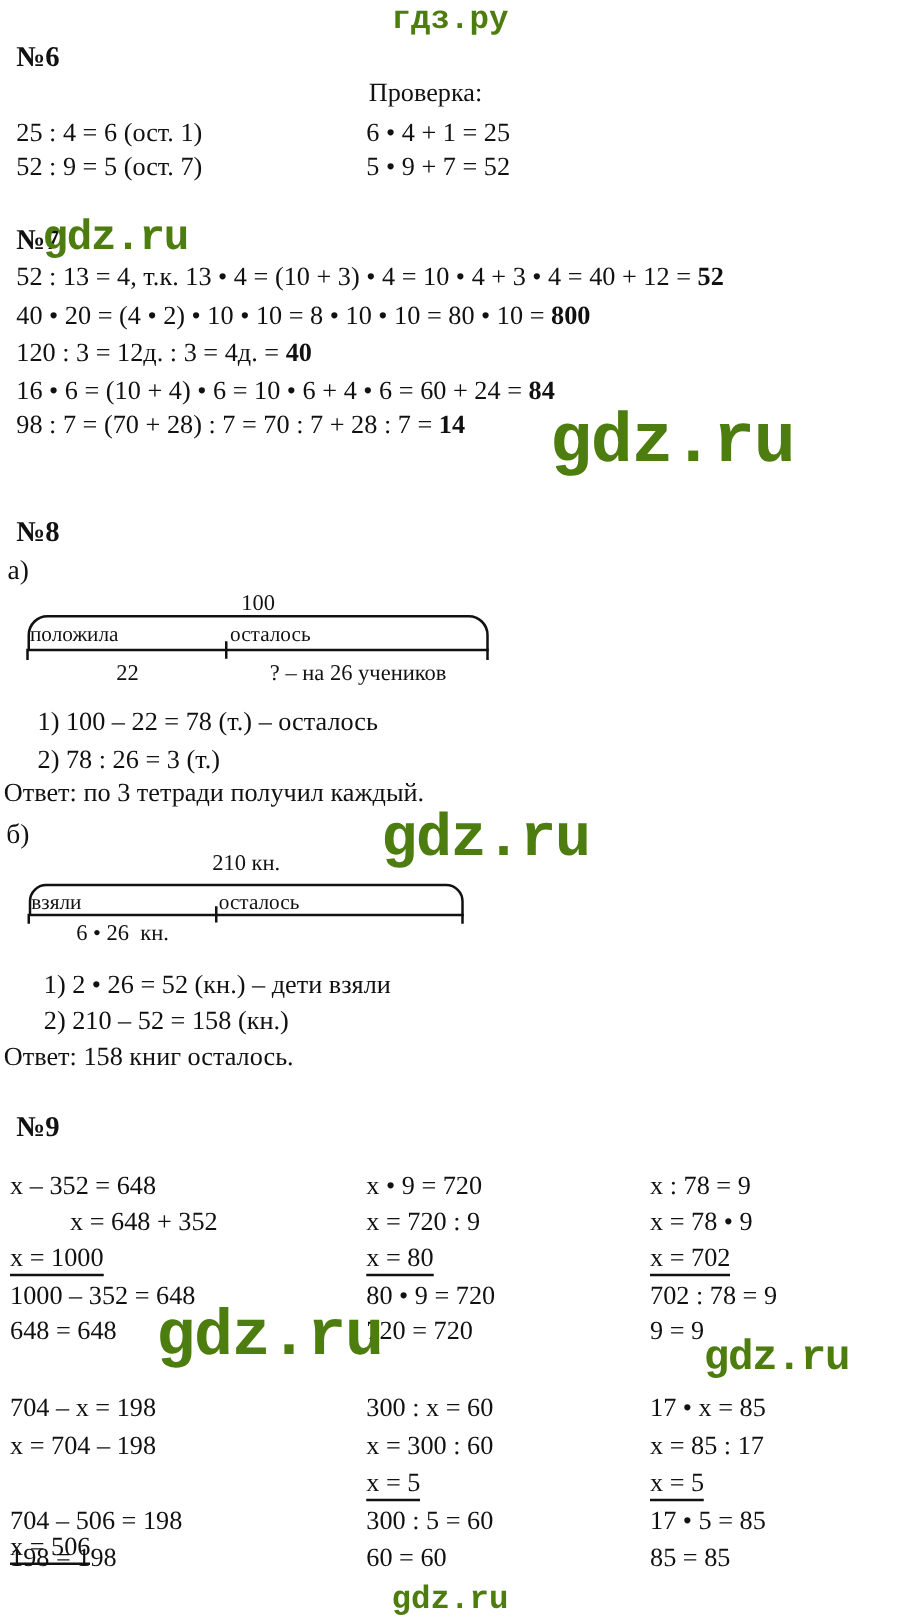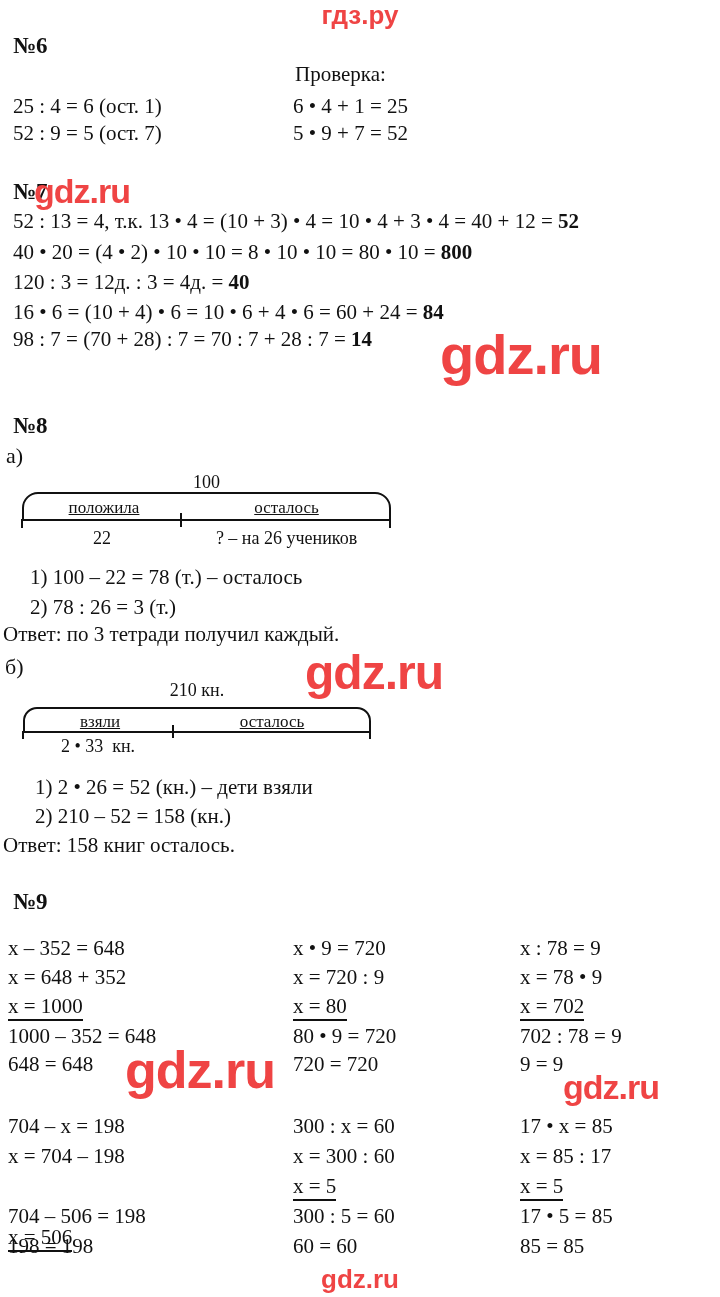--- a/index.html
+++ b/index.html
@@ -3,30 +3,30 @@
 <meta charset="utf-8">
 <style>
   html,body{margin:0;padding:0;background:#e9e9e9;}
   #canvas{
     position:relative;width:720px;height:1297px;background:#ffffff;
     font-family:"Liberation Serif",serif;color:#111;overflow:hidden;
   }
   .abs{position:absolute;}
   .eq{font-size:21px;line-height:24px;white-space:pre;}
   .serif-head{font-family:"Liberation Serif",serif;font-weight:bold;font-size:23px;line-height:24px;}
-  .wm{font-family:Liberation Sans, sans-serif;font-weight:900;color:#ef4444;letter-spacing:-1px;white-space:nowrap;}
+  .wm{font-family:Liberation Mono, monospace;font-weight:900;color:#4d7c0f;letter-spacing:-1px;white-space:nowrap;}
   .center{text-align:center;}
   .bold-tail{font-weight:bold;}
   .underlined > span{display:inline-block;border-bottom:2px solid #111;padding-bottom:1px;}
   
   .bracket{
     position:absolute;border:2px solid #111;border-bottom:2px solid #111;
     border-radius:16px 16px 0 0;box-sizing:border-box;background:transparent;
   }
-  .seg-label{position:absolute;top:5px;font-size:17px;line-height:18px;text-align:center;white-space:pre;text-decoration:underline;}
+  .seg-label{position:absolute;top:5px;font-size:17px;line-height:18px;white-space:pre;}
   .tick{position:absolute;width:2px;background:#111;}
   .diag-text{font-size:18px;line-height:20px;white-space:pre;}
   .p9block .eq{margin:0;}
   .p9line{position:absolute;left:0;white-space:pre;}
 </style>
 </head>
 <body>
 
 <div id="canvas">
 
@@ -80,31 +80,31 @@
   <div class="abs diag-text center" style="left:23px;top:680px;width:348px;">210 кн.</div>
 
   <div class="bracket" style="left:23px;top:707px;width:348px;height:26px;border-radius:14px 14px 0 0;">
     <span class="seg-label" style="left:0;width:150px;top:4px;">взяли</span>
     <span class="seg-label" style="left:150px;width:194px;top:4px;">осталось</span>
   </div>
   <div class="tick" style="left:172px;top:725px;height:13px;"></div>
   <div class="tick" style="left:22px;top:731px;height:8px;"></div>
   <div class="tick" style="left:369px;top:731px;height:8px;"></div>
 
-  <div class="abs diag-text center" style="left:23px;top:736px;width:150px;">2 • 33  кн.</div>
+  <div class="abs diag-text center" style="left:23px;top:736px;width:150px;">6 • 26  кн.</div>
 
   <div class="abs eq" style="left:35px;top:775px;">1) 2 • 26 = 52 (кн.) – дети взяли</div>
   <div class="abs eq" style="left:35px;top:804px;">2) 210 – 52 = 158 (кн.)</div>
   <div class="abs eq" style="left:3px;top:833px;">Ответ: 158 книг осталось.</div>
 
   <div class="abs serif-head" style="left:13px;top:890px;">№9</div>
 
   <div class="abs p9block" style="left:8px;top:936px;width:270px;height:150px;">
     <div class="p9line eq" style="top:0;">x – 352 = 648</div>
-    <div class="p9line eq" style="top:29px;">x = 648 + 352</div>
+    <div class="p9line eq" style="top:29px;margin-left:48px;">x = 648 + 352</div>
     <div class="p9line eq underlined" style="top:58px;"><span>x = 1000</span></div>
     <div class="p9line eq" style="top:88px;">1000 – 352 = 648</div>
     <div class="p9line eq" style="top:116px;">648 = 648</div>
   </div>
 
   <div class="abs p9block" style="left:293px;top:936px;width:220px;height:150px;">
     <div class="p9line eq" style="top:0;">x • 9 = 720</div>
     <div class="p9line eq" style="top:29px;">x = 720 : 9</div>
     <div class="p9line eq underlined" style="top:58px;"><span>x = 80</span></div>
     <div class="p9line eq" style="top:88px;">80 • 9 = 720</div>

